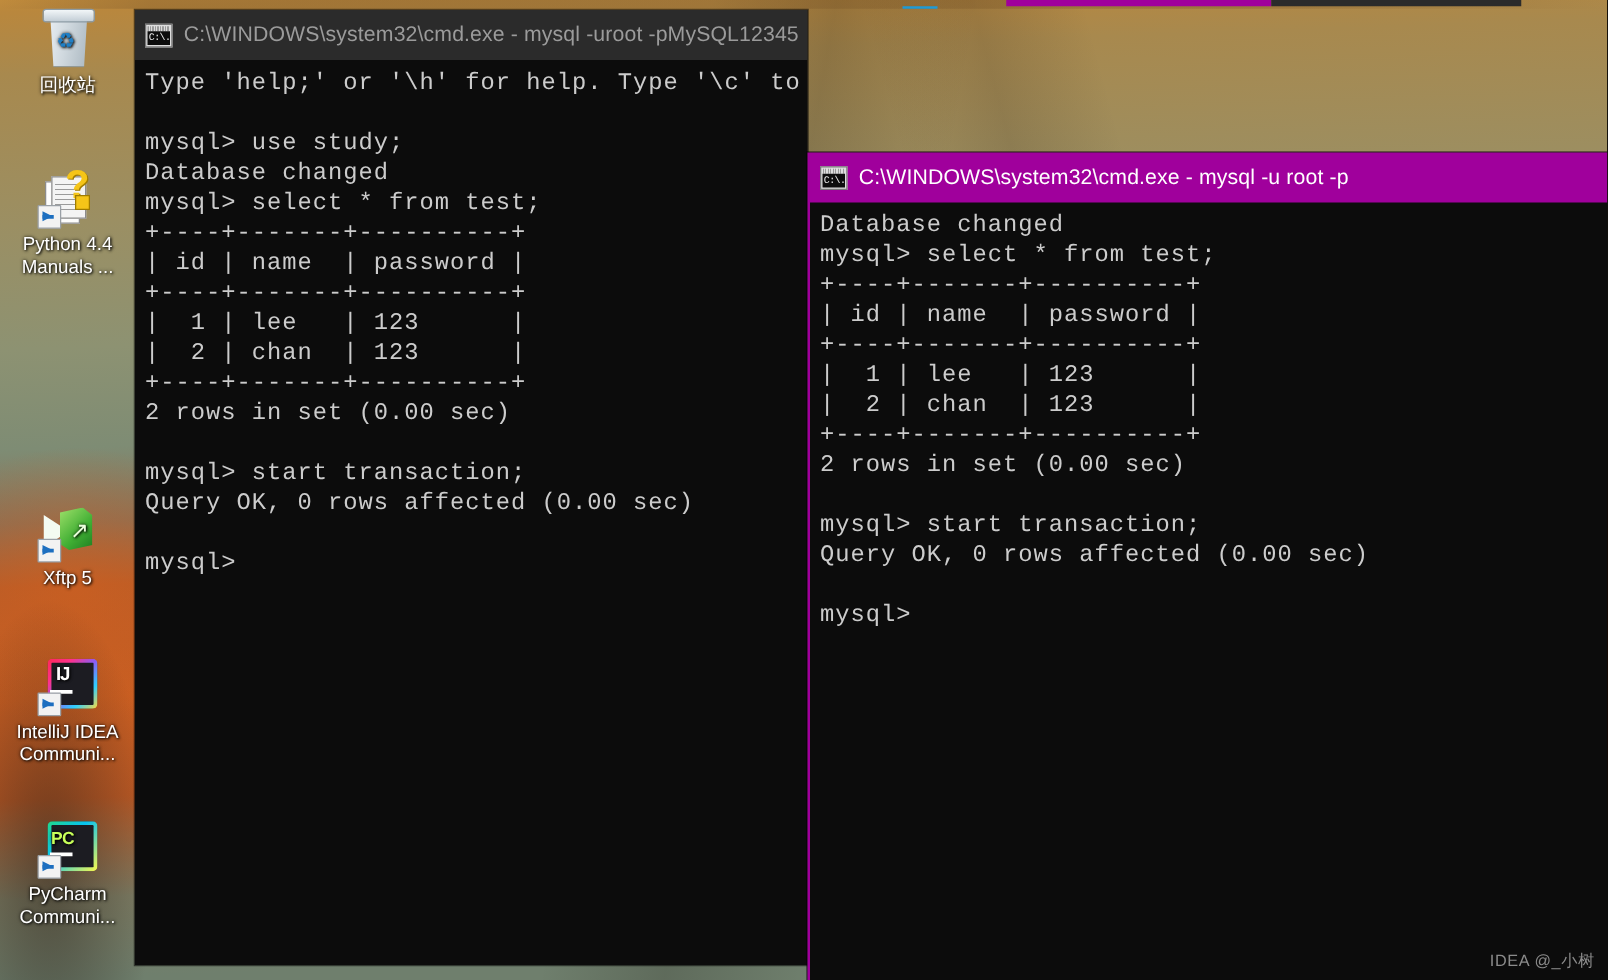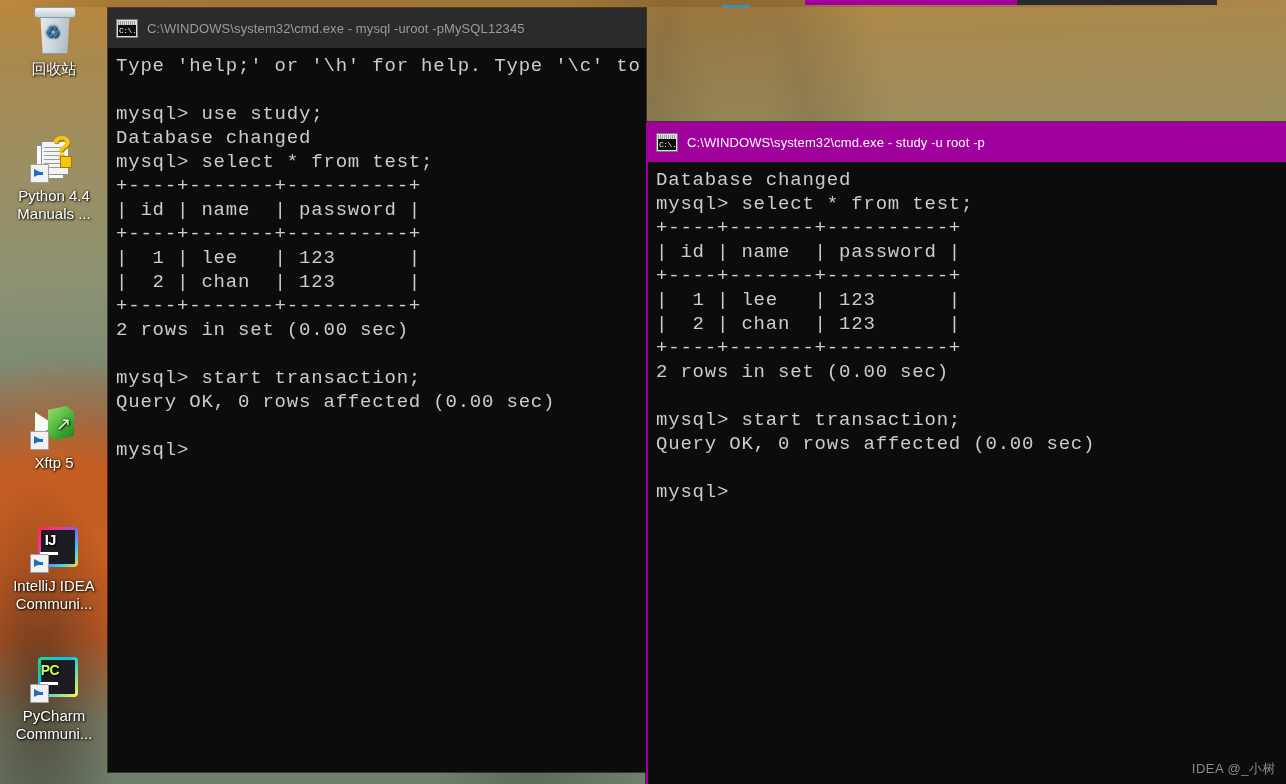--- a/index.html
+++ b/index.html
@@ -313,21 +313,21 @@
     background: #0d0d0d;
     color: #f0f0f0;
     font-family: "Liberation Mono", monospace;
     font-size: 8px;
     line-height: 11px;
     text-align: left;
     padding-left: 1px;
     letter-spacing: -0.5px;
   }
   .title-text {
-    font-size: 13px;
+    font-size: 17px;
     letter-spacing: 0.1px;
     white-space: nowrap;
     overflow: hidden;
   }
   .titlebar.inactive .title-text { color: #9b9b9b; }
   .titlebar.active   .title-text { color: #ffffff; }
 
   .console {
     color: #cccccc;
     font-family: "Liberation Mono", "DejaVu Sans Mono", monospace;
@@ -462,21 +462,21 @@
 Query OK, 0 rows affected (0.00 sec)
 
 mysql&gt;</div>
   </div>
 
   <div class="cmdwin" id="win2">
     <div class="titlebar active">
       <div class="cmd-ico">
         <div class="cmd-ico-body">C:\.</div>
       </div>
-      <div class="title-text">C:\WINDOWS\system32\cmd.exe - study  -u root -p</div>
+      <div class="title-text">C:\WINDOWS\system32\cmd.exe - mysql  -u root -p</div>
     </div>
     <div class="console">Database changed
 mysql&gt; select * from test;
 +----+-------+----------+
 | id | name  | password |
 +----+-------+----------+
 |  1 | lee   | 123      |
 |  2 | chan  | 123      |
 +----+-------+----------+
 2 rows in set (0.00 sec)

